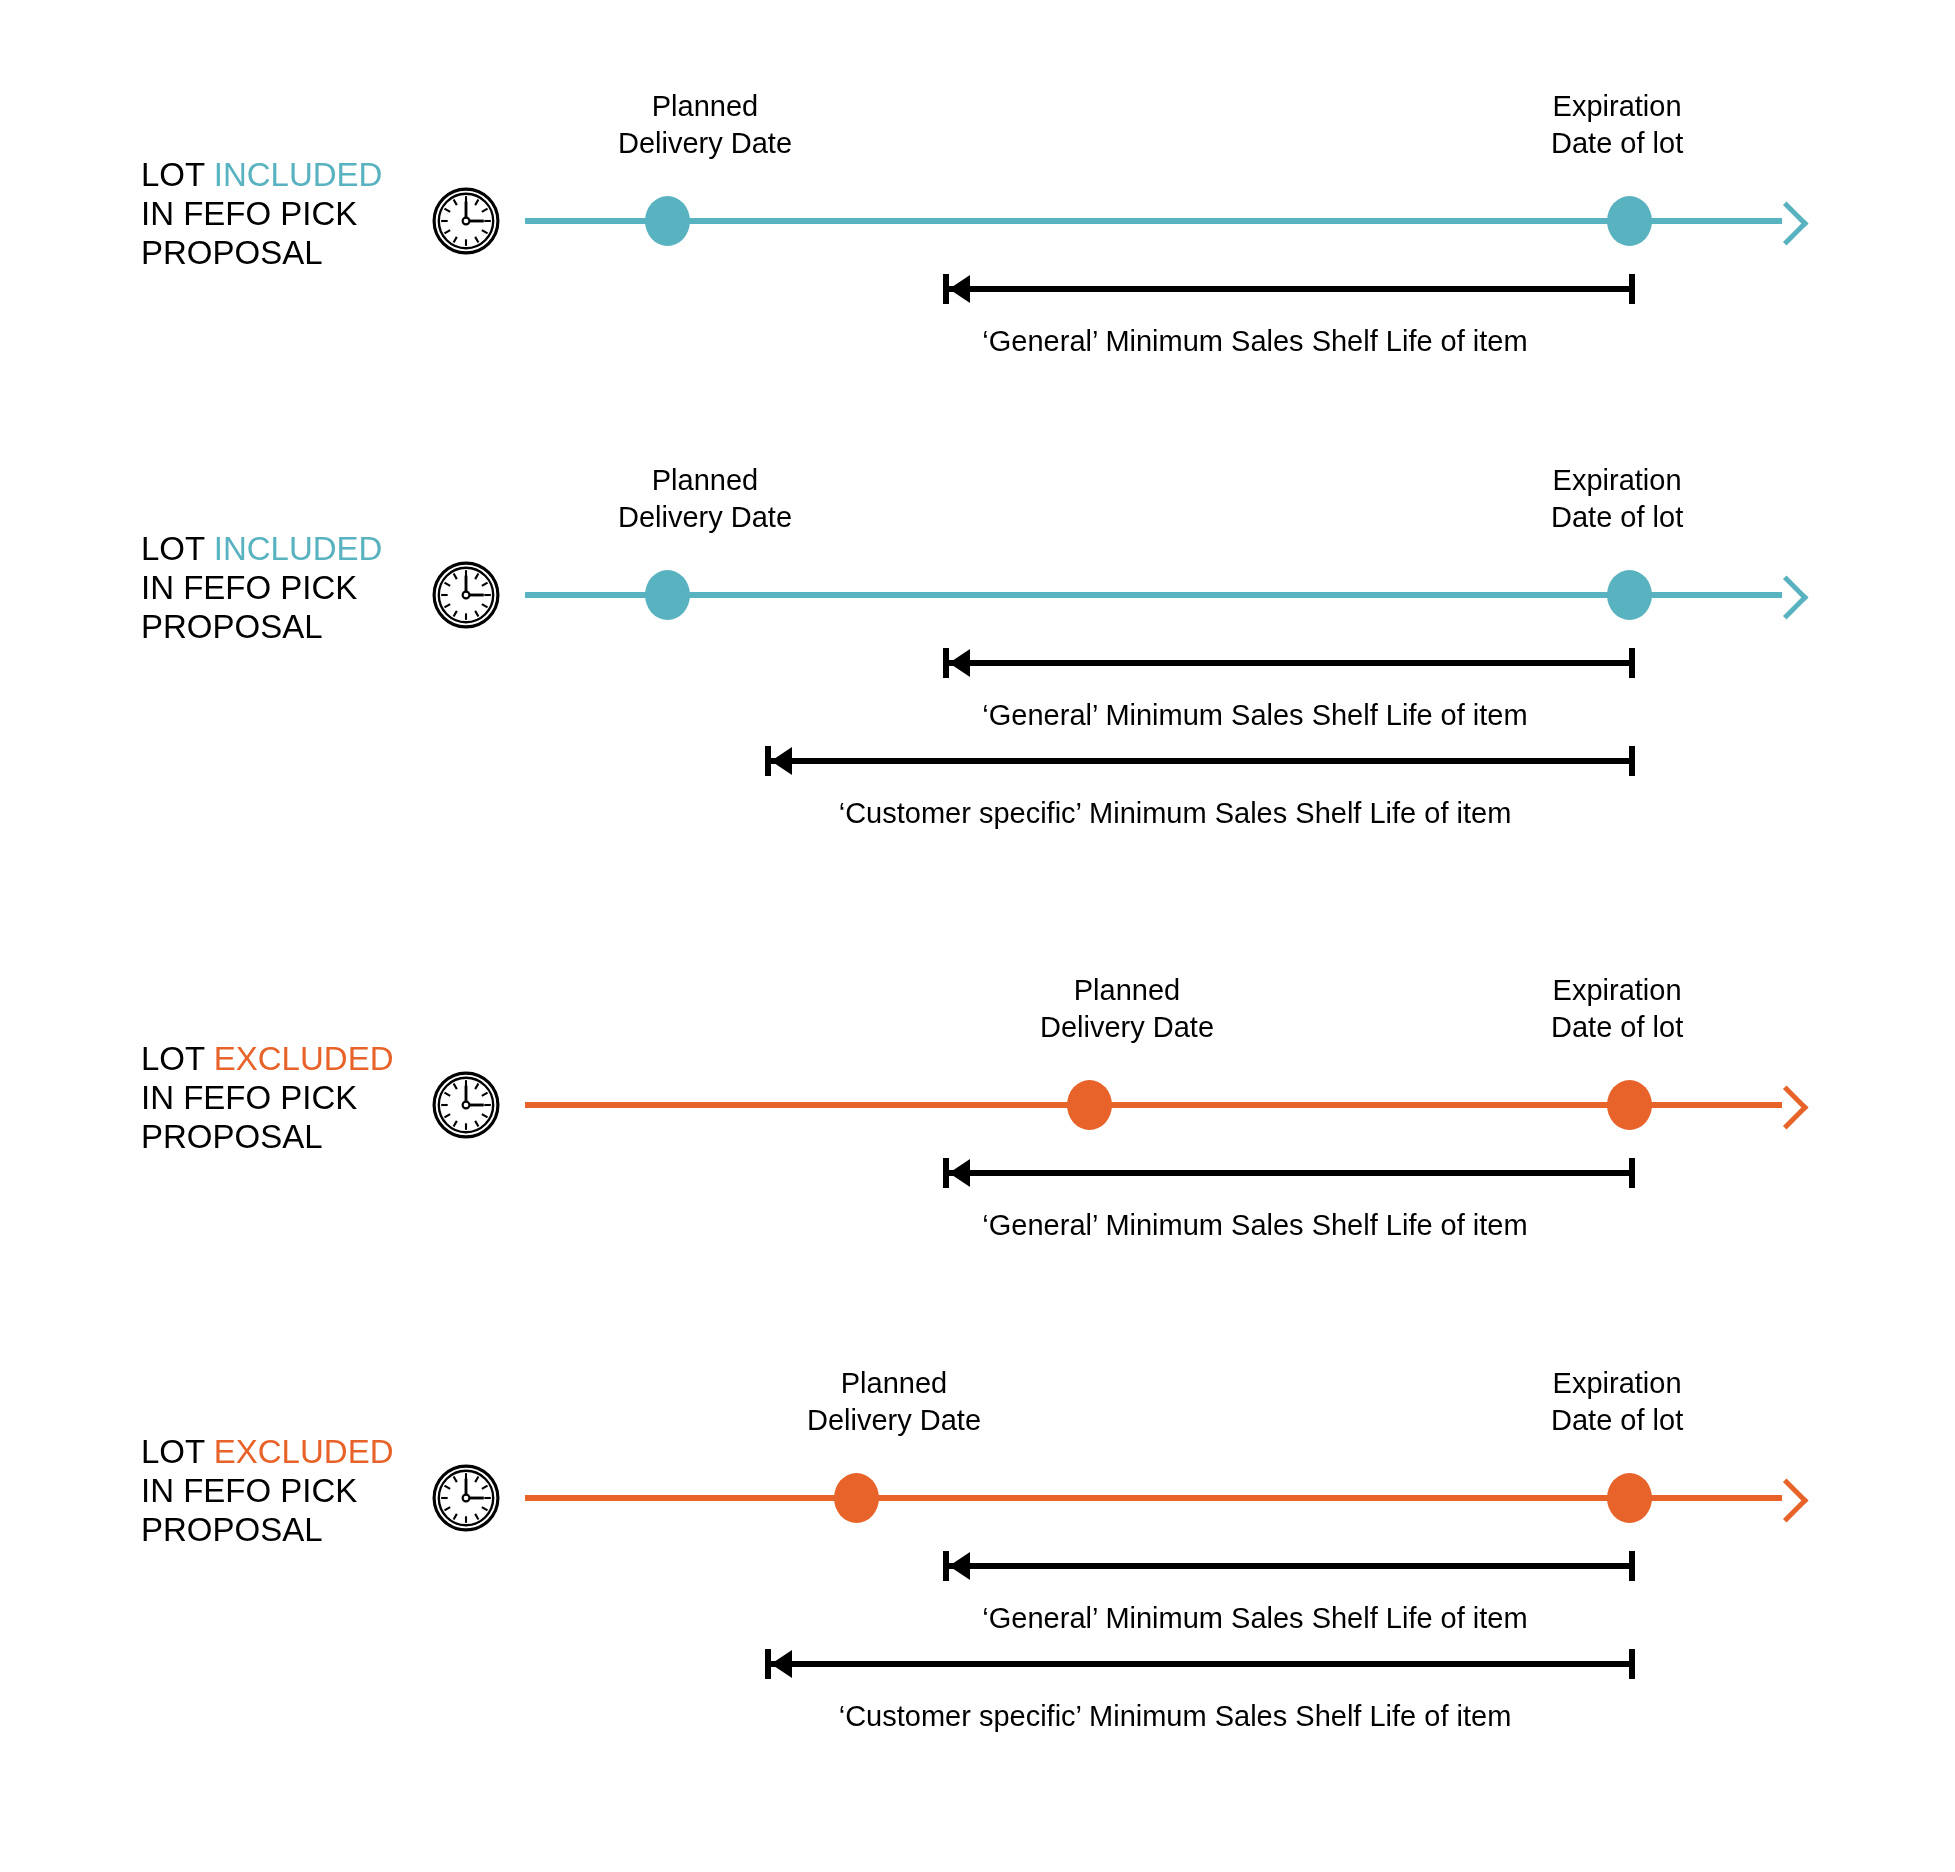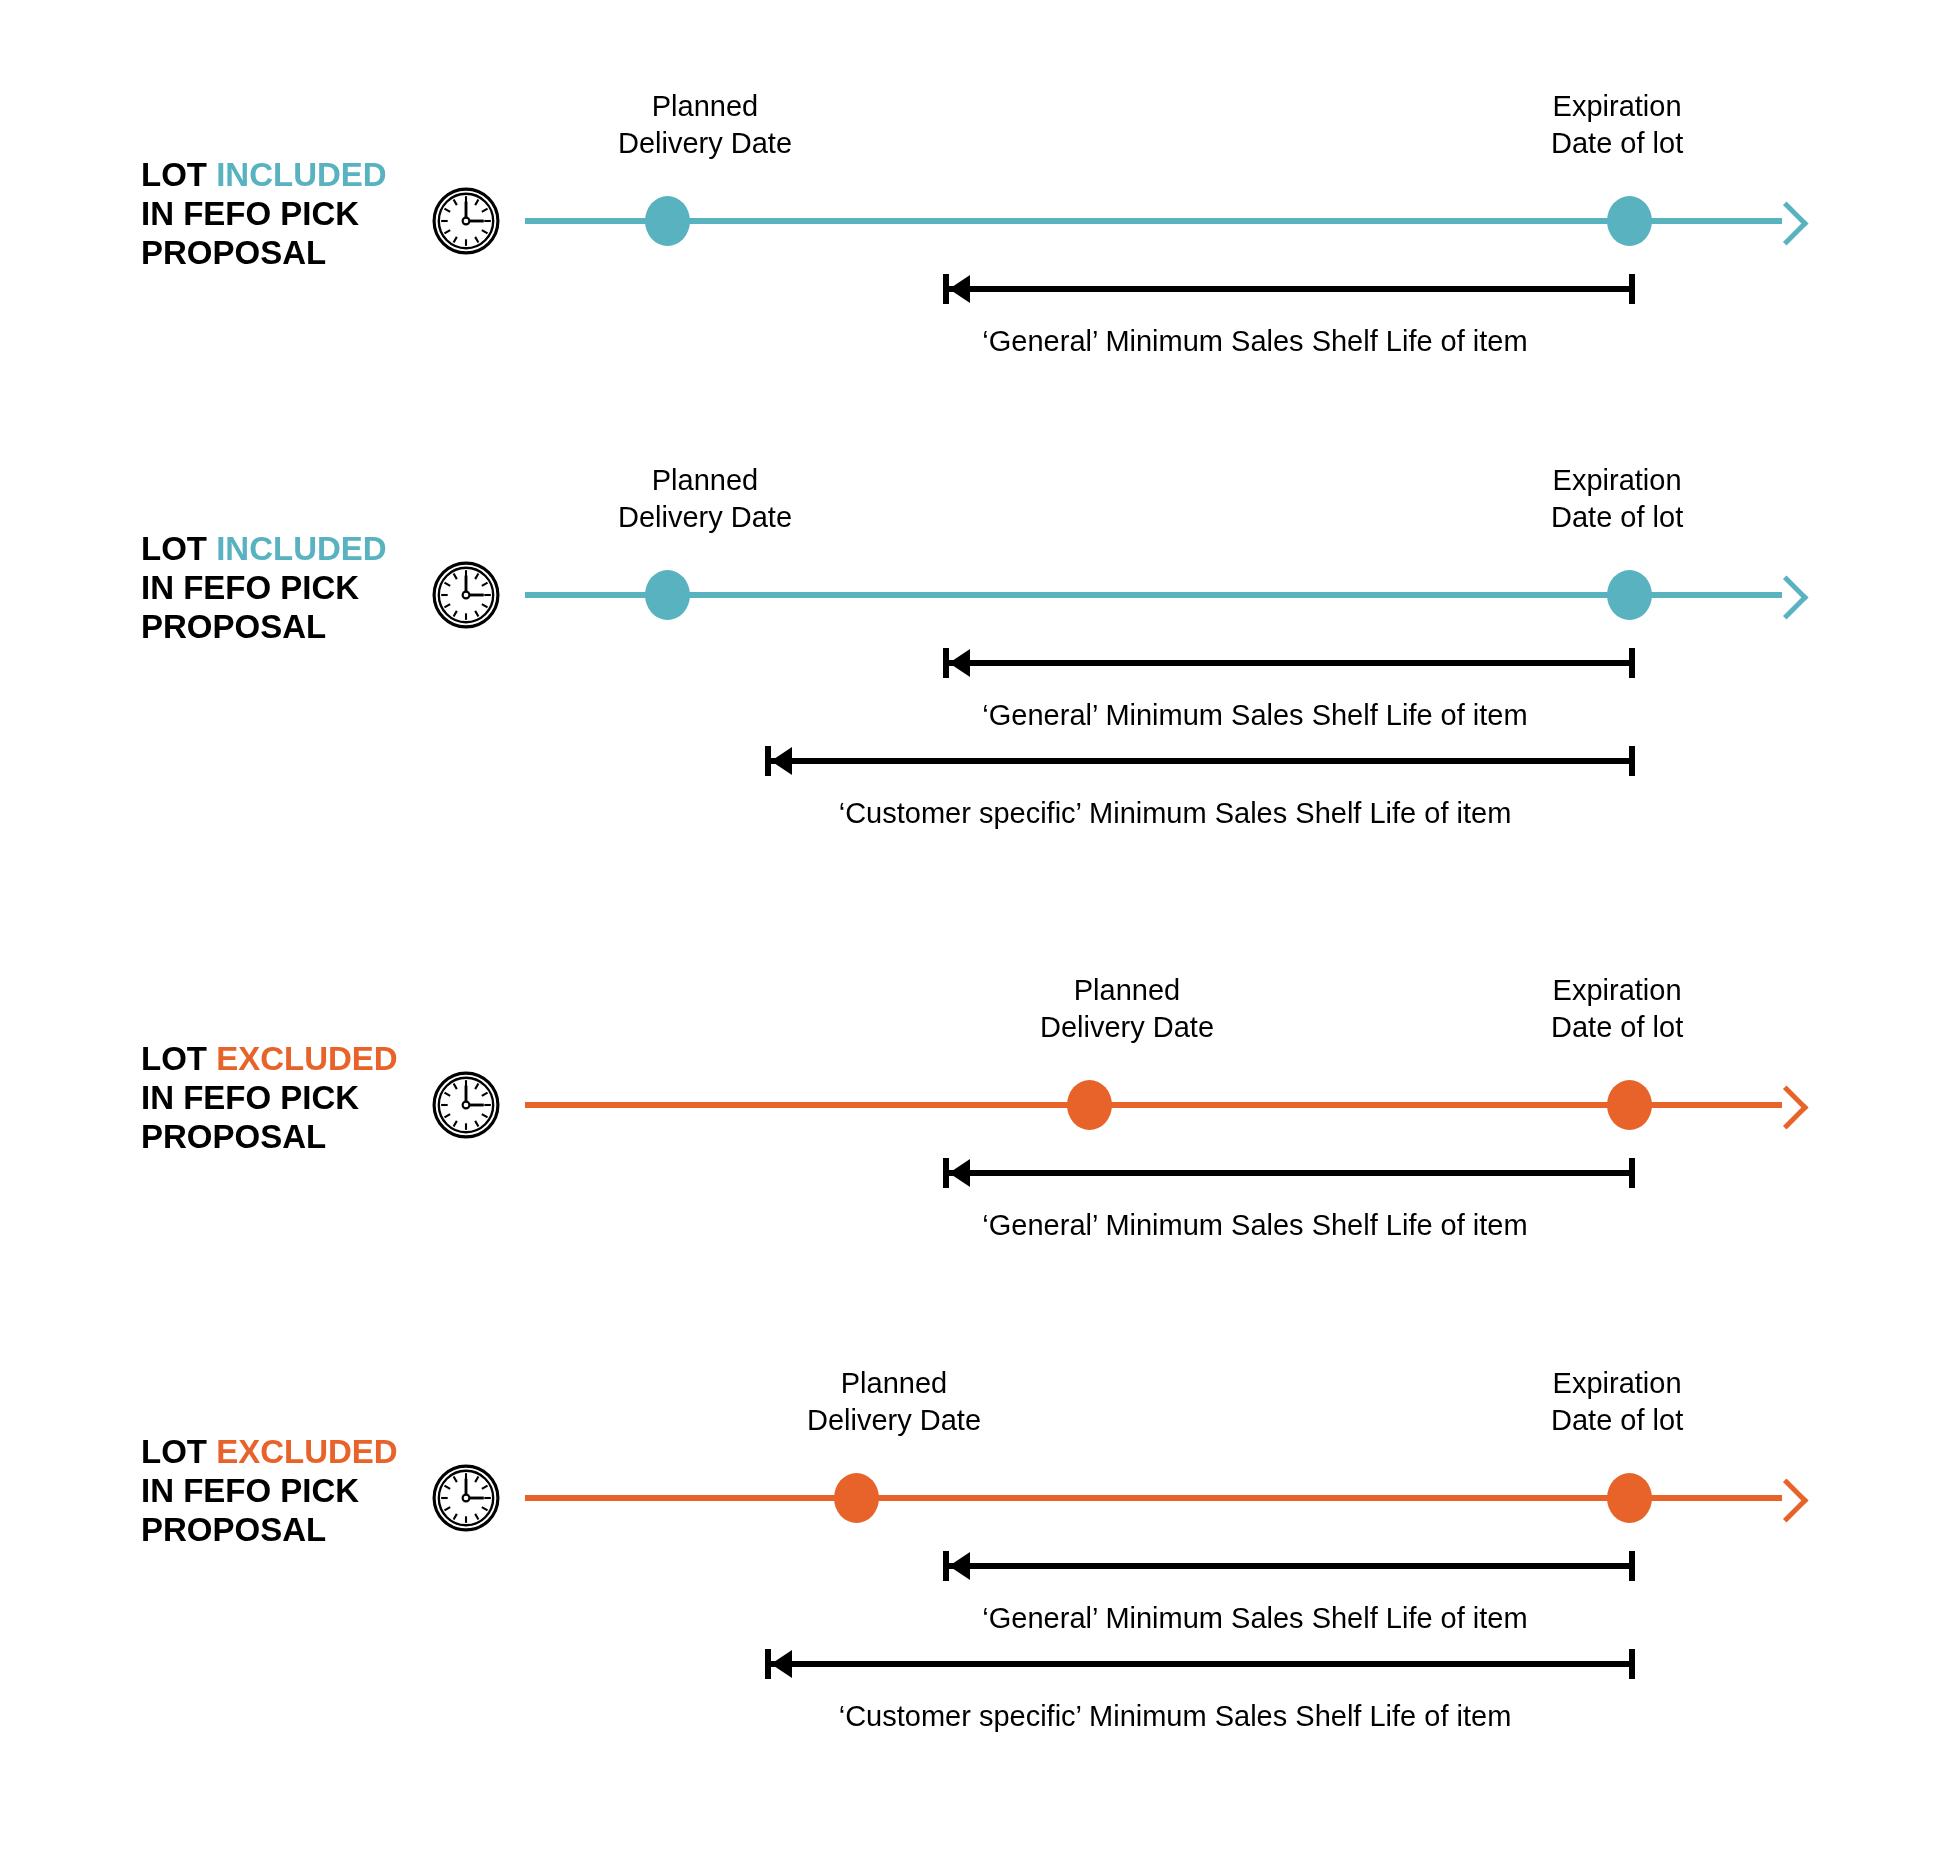--- a/index.html
+++ b/index.html
@@ -9,21 +9,21 @@
     width:1955px;
     height:1872px;
     background:#ffffff;
     font-family:"Liberation Sans", sans-serif;
     color:#000;
     overflow:hidden;
   }
   .row{position:absolute;inset:0;}
   .lot-label{
     position:absolute;left:141px;top:calc(var(--line-y) - 66px);
-    font-weight:700;font-size:33px;line-height:39px;color:#000;
+    font-weight:400;font-size:33px;line-height:39px;color:#000;
     white-space:nowrap;
   }
   .status-word{color:var(--accent);}
   .clock{
     position:absolute;left:432px;top:calc(var(--line-y) - 34px);
     width:68px;height:68px;
   }
   .axis{
     position:absolute;left:525px;width:1257px;height:5.8px;
     top:calc(var(--line-y) - 2.6px);background:var(--accent);

